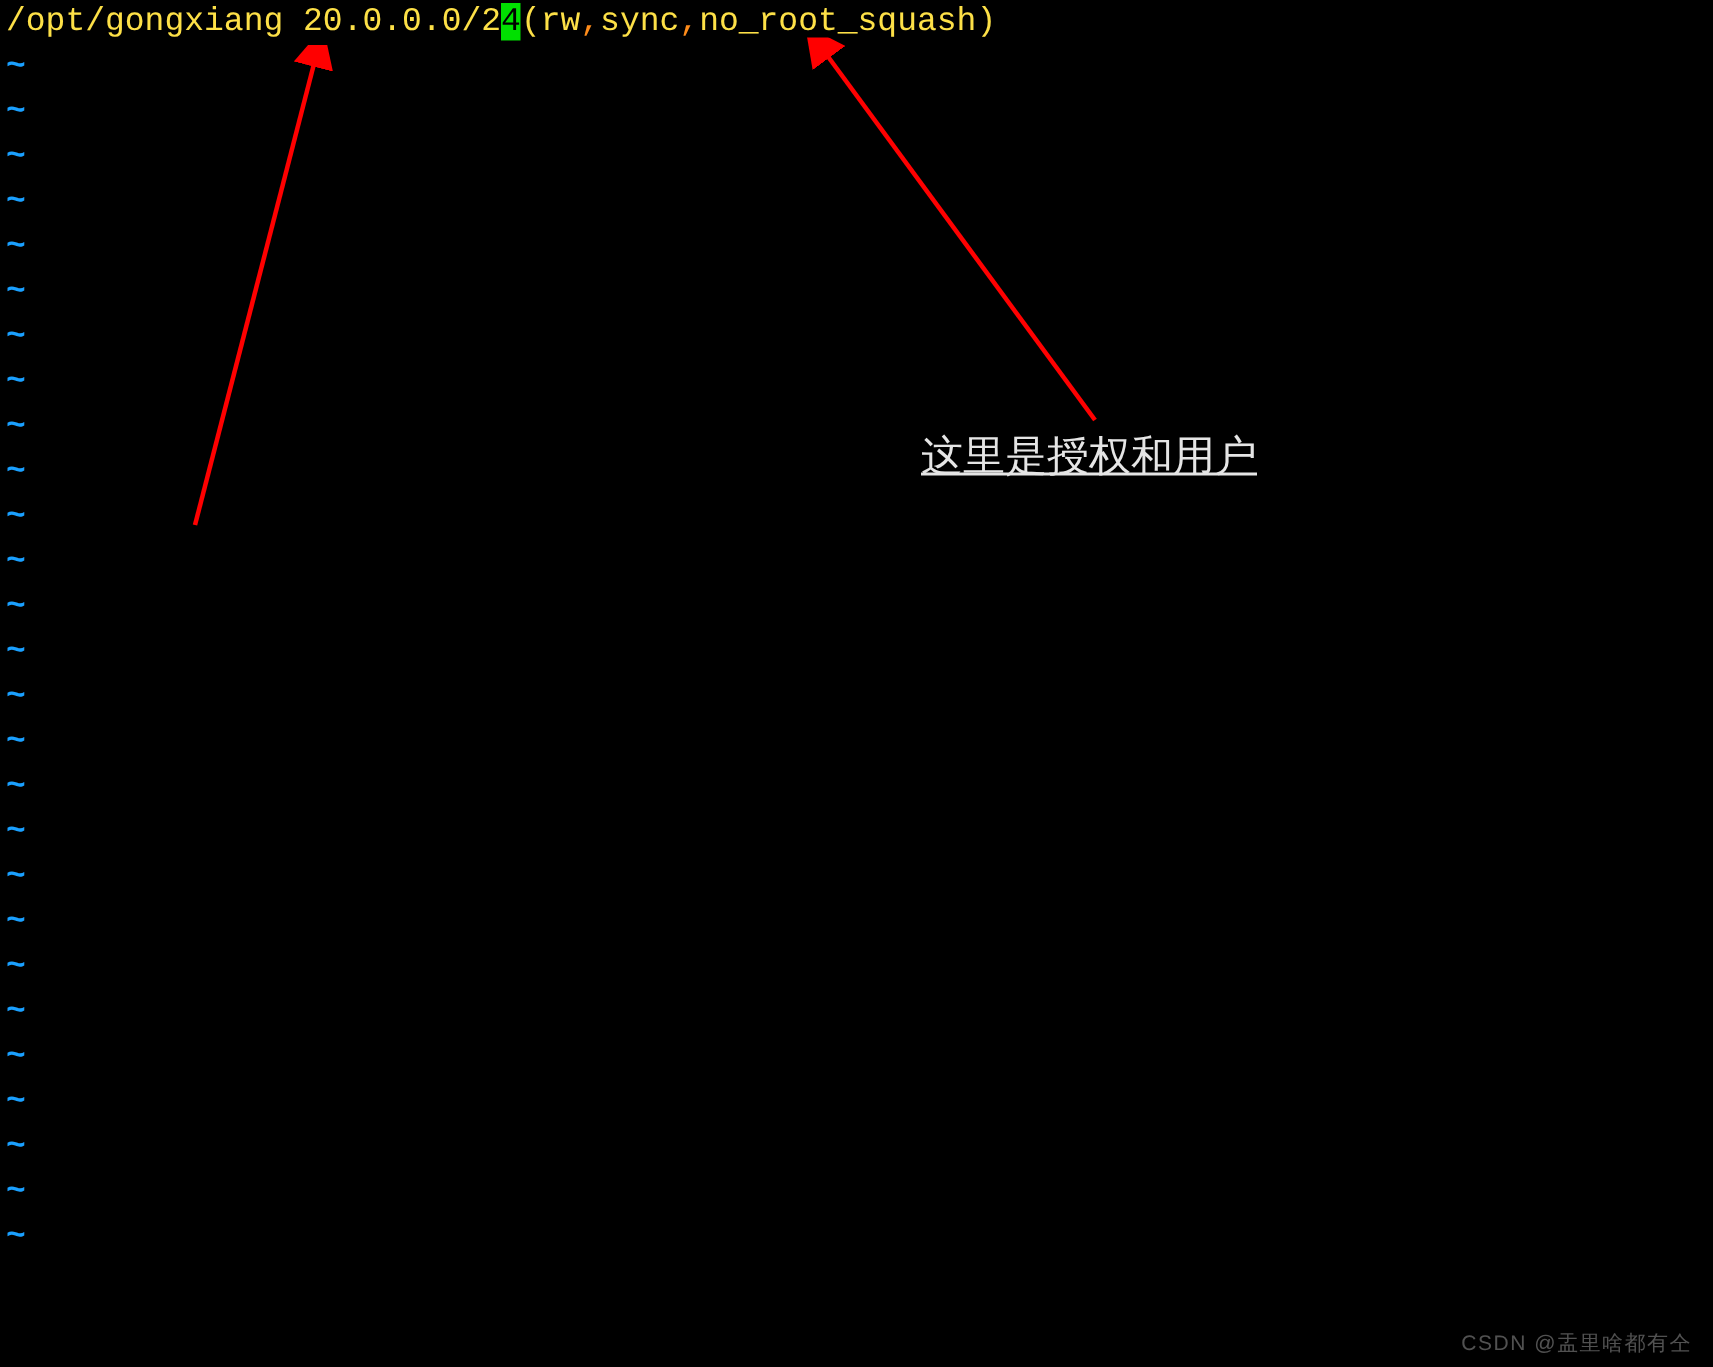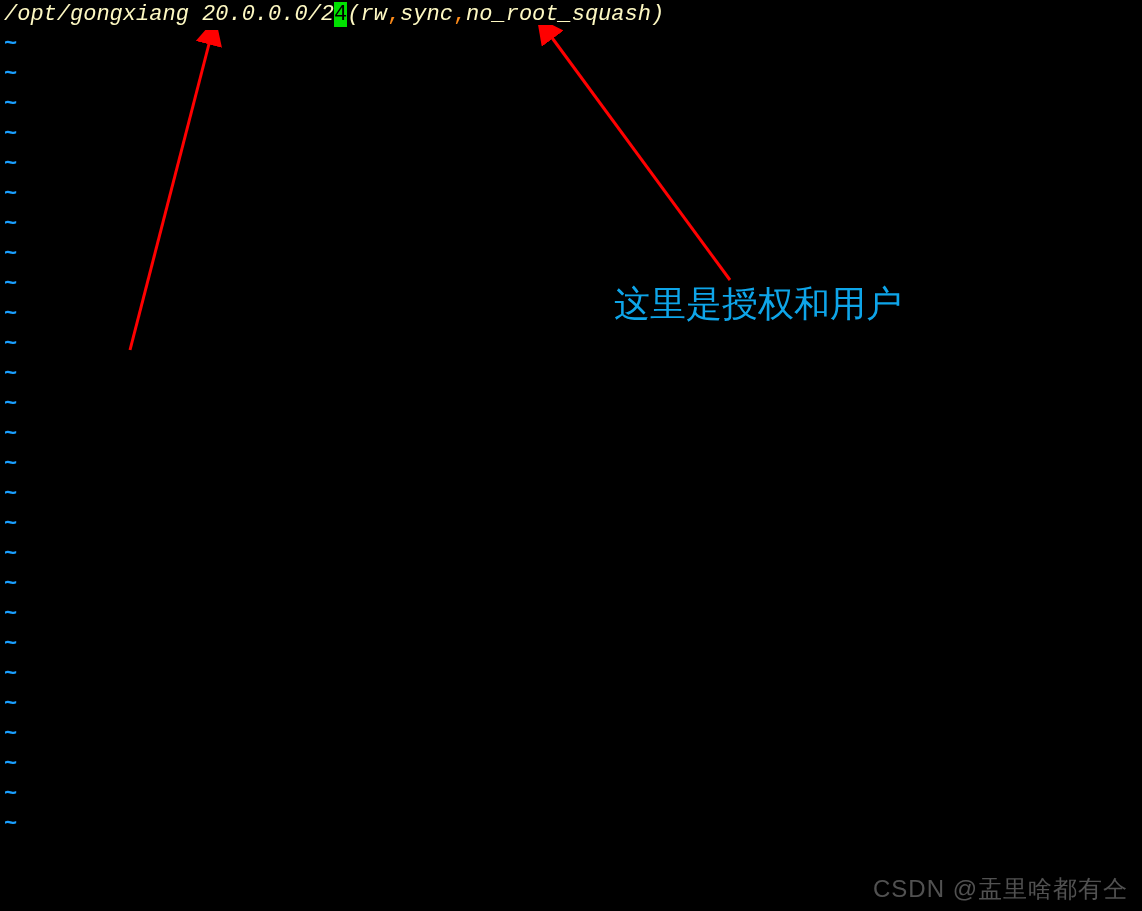--- a/index.html
+++ b/index.html
@@ -22,56 +22,57 @@
       white-space: pre;
       height: 30px;
       line-height: 30px;
       color: #e8e8e8;
       padding-left: 4px;
     }
     .tilde {
       color: #1aa0ff;
       font-weight: bold;
     }
-    .txt-white { color: #fef9c3; font-style: italic; }
+    .txt-white { color: #fde047; }
     .txt-orange { color: #ff8c1a; }
     .cursor-block {
       background: #00e000;
       color: #000000;
     }
     .status-bar {
       position: absolute;
       bottom: 0;
       right: 0;
       height: 30px;
       line-height: 30px;
       color: #e8e8e8;
       white-space: pre;
       padding-right: 8px;
     }
     .annotation {
       position: absolute;
-      color: #0ea5e9;
+      color: #e5e5e5;
       font-family: "Microsoft YaHei", "SimSun", sans-serif;
-      font-size: 36px;
+      font-size: 28px;
       line-height: 36px;
       white-space: pre-line;
+      text-decoration: underline;
     }
     .ann-left  { left: 50px;  top: 360px; }
     .ann-right { left: 614px; top: 286px; }
     .arrow {
       position: absolute;
       pointer-events: none;
     }
     .watermark {
       position: absolute;
       bottom: 6px;
       right: 14px;
       font-family: "Microsoft YaHei", sans-serif;
-      font-size: 24px;
+      font-size: 14px;
       color: rgba(180,180,180,0.45);
       letter-spacing: 1px;
     }
   </style>
 </head>
 <body>
 
 <div class="editor">
 
   <div class="line"><span class="txt-white">/opt/gongxiang 20.0.0.0/2</span><span class="cursor-block">4</span><span class="txt-white">(</span><span class="txt-white">rw</span><span class="txt-orange">,</span><span class="txt-white">sync</span><span class="txt-orange">,</span><span class="txt-white">no_root_squash</span><span class="txt-white">)</span></div>

